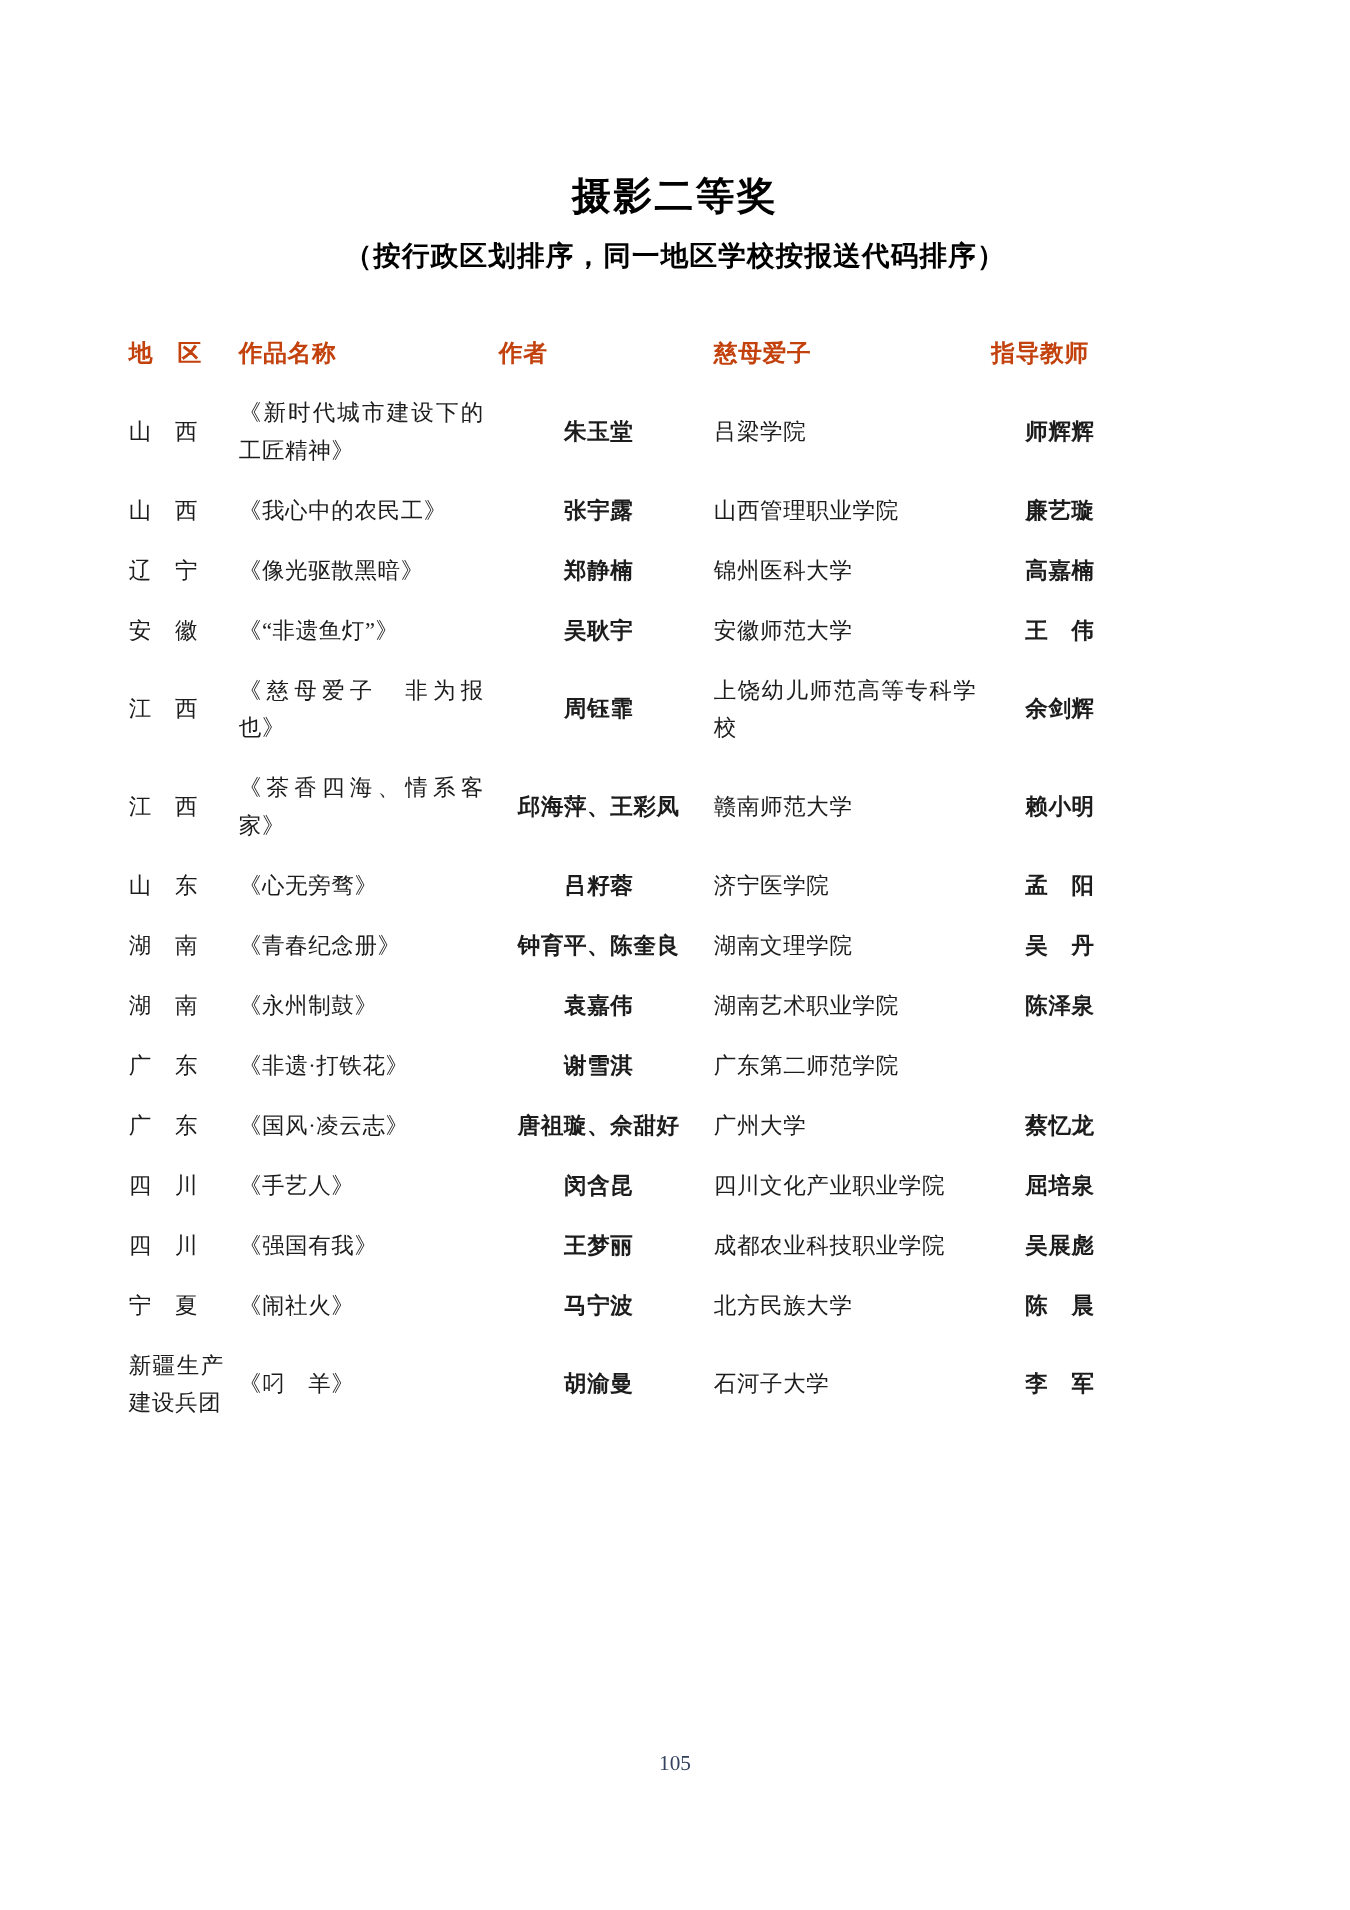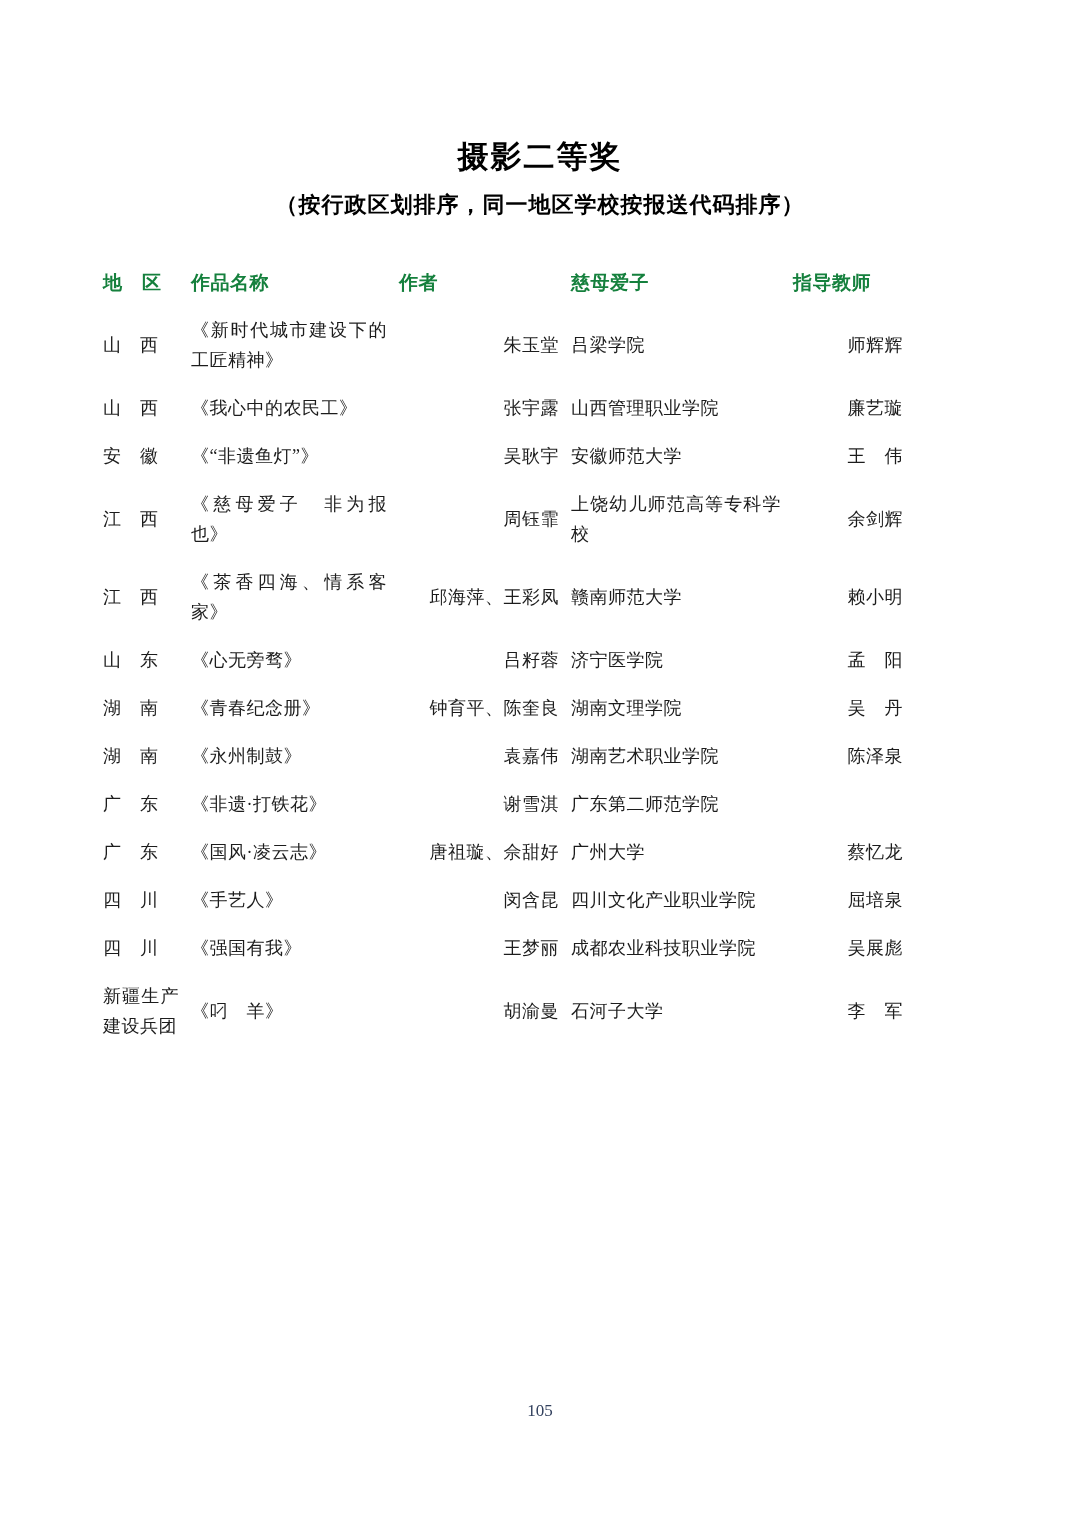--- a/index.html
+++ b/index.html
@@ -41,39 +41,40 @@
   }
   col.c-region  { width: 88px; }
   col.c-work    { width: 208px; }
   col.c-author  { width: 172px; }
   col.c-school  { width: 222px; }
   col.c-teacher { width: 110px; }
   th {
     font-family: "Liberation Sans", sans-serif;
     font-weight: bold;
     font-size: 19px;
-    color: #15803d;
+    color: #c2410c;
     text-align: left;
     vertical-align: middle;
     padding: 4px 12px 10px 0;
     letter-spacing: 0.5px;
   }
   td {
     font-size: 18px;
     line-height: 30px;
     letter-spacing: 0.5px;
     vertical-align: middle;
     padding: 9px 12px 9px 0;
     text-align: justify;
     text-justify: inter-character;
     word-break: break-all;
     color: #1c1c1c;
   }
   td.c-author, td.c-teacher {
-    text-align: right;
+    text-align: center;
+    font-weight: bold;
   }
   td.c-teacher { padding-right: 0; }
   .page-number {
     position: absolute;
     top: 1401px;
     left: 0;
     width: 100%;
     text-align: center;
     font-size: 17px;
     color: #33415e;
@@ -113,20 +114,27 @@
 
   <tr>
     <td class="c-region">山　西</td>
     <td class="c-work">《我心中的农民工》</td>
     <td class="c-author">张宇露</td>
     <td class="c-school">山西管理职业学院</td>
     <td class="c-teacher">廉艺璇</td>
   </tr>
 
 
+  <tr>
+    <td class="c-region">辽　宁</td>
+    <td class="c-work">《像光驱散黑暗》</td>
+    <td class="c-author">郑静楠</td>
+    <td class="c-school">锦州医科大学</td>
+    <td class="c-teacher">高嘉楠</td>
+  </tr>
 
   <tr>
     <td class="c-region">安　徽</td>
     <td class="c-work">《“非遗鱼灯”》</td>
     <td class="c-author">吴耿宇</td>
     <td class="c-school">安徽师范大学</td>
     <td class="c-teacher">王　伟</td>
   </tr>
 
   <tr>
@@ -195,20 +203,27 @@
 
   <tr>
     <td class="c-region">四　川</td>
     <td class="c-work">《强国有我》</td>
     <td class="c-author">王梦丽</td>
     <td class="c-school">成都农业科技职业学院</td>
     <td class="c-teacher">吴展彪</td>
   </tr>
 
 
+  <tr>
+    <td class="c-region">宁　夏</td>
+    <td class="c-work">《闹社火》</td>
+    <td class="c-author">马宁波</td>
+    <td class="c-school">北方民族大学</td>
+    <td class="c-teacher">陈　晨</td>
+  </tr>
 
   <tr>
     <td class="c-region">新疆生产建设兵团</td>
     <td class="c-work">《叼　羊》</td>
     <td class="c-author">胡渝曼</td>
     <td class="c-school">石河子大学</td>
     <td class="c-teacher">李　军</td>
   </tr>
 </tbody>
 </table>

